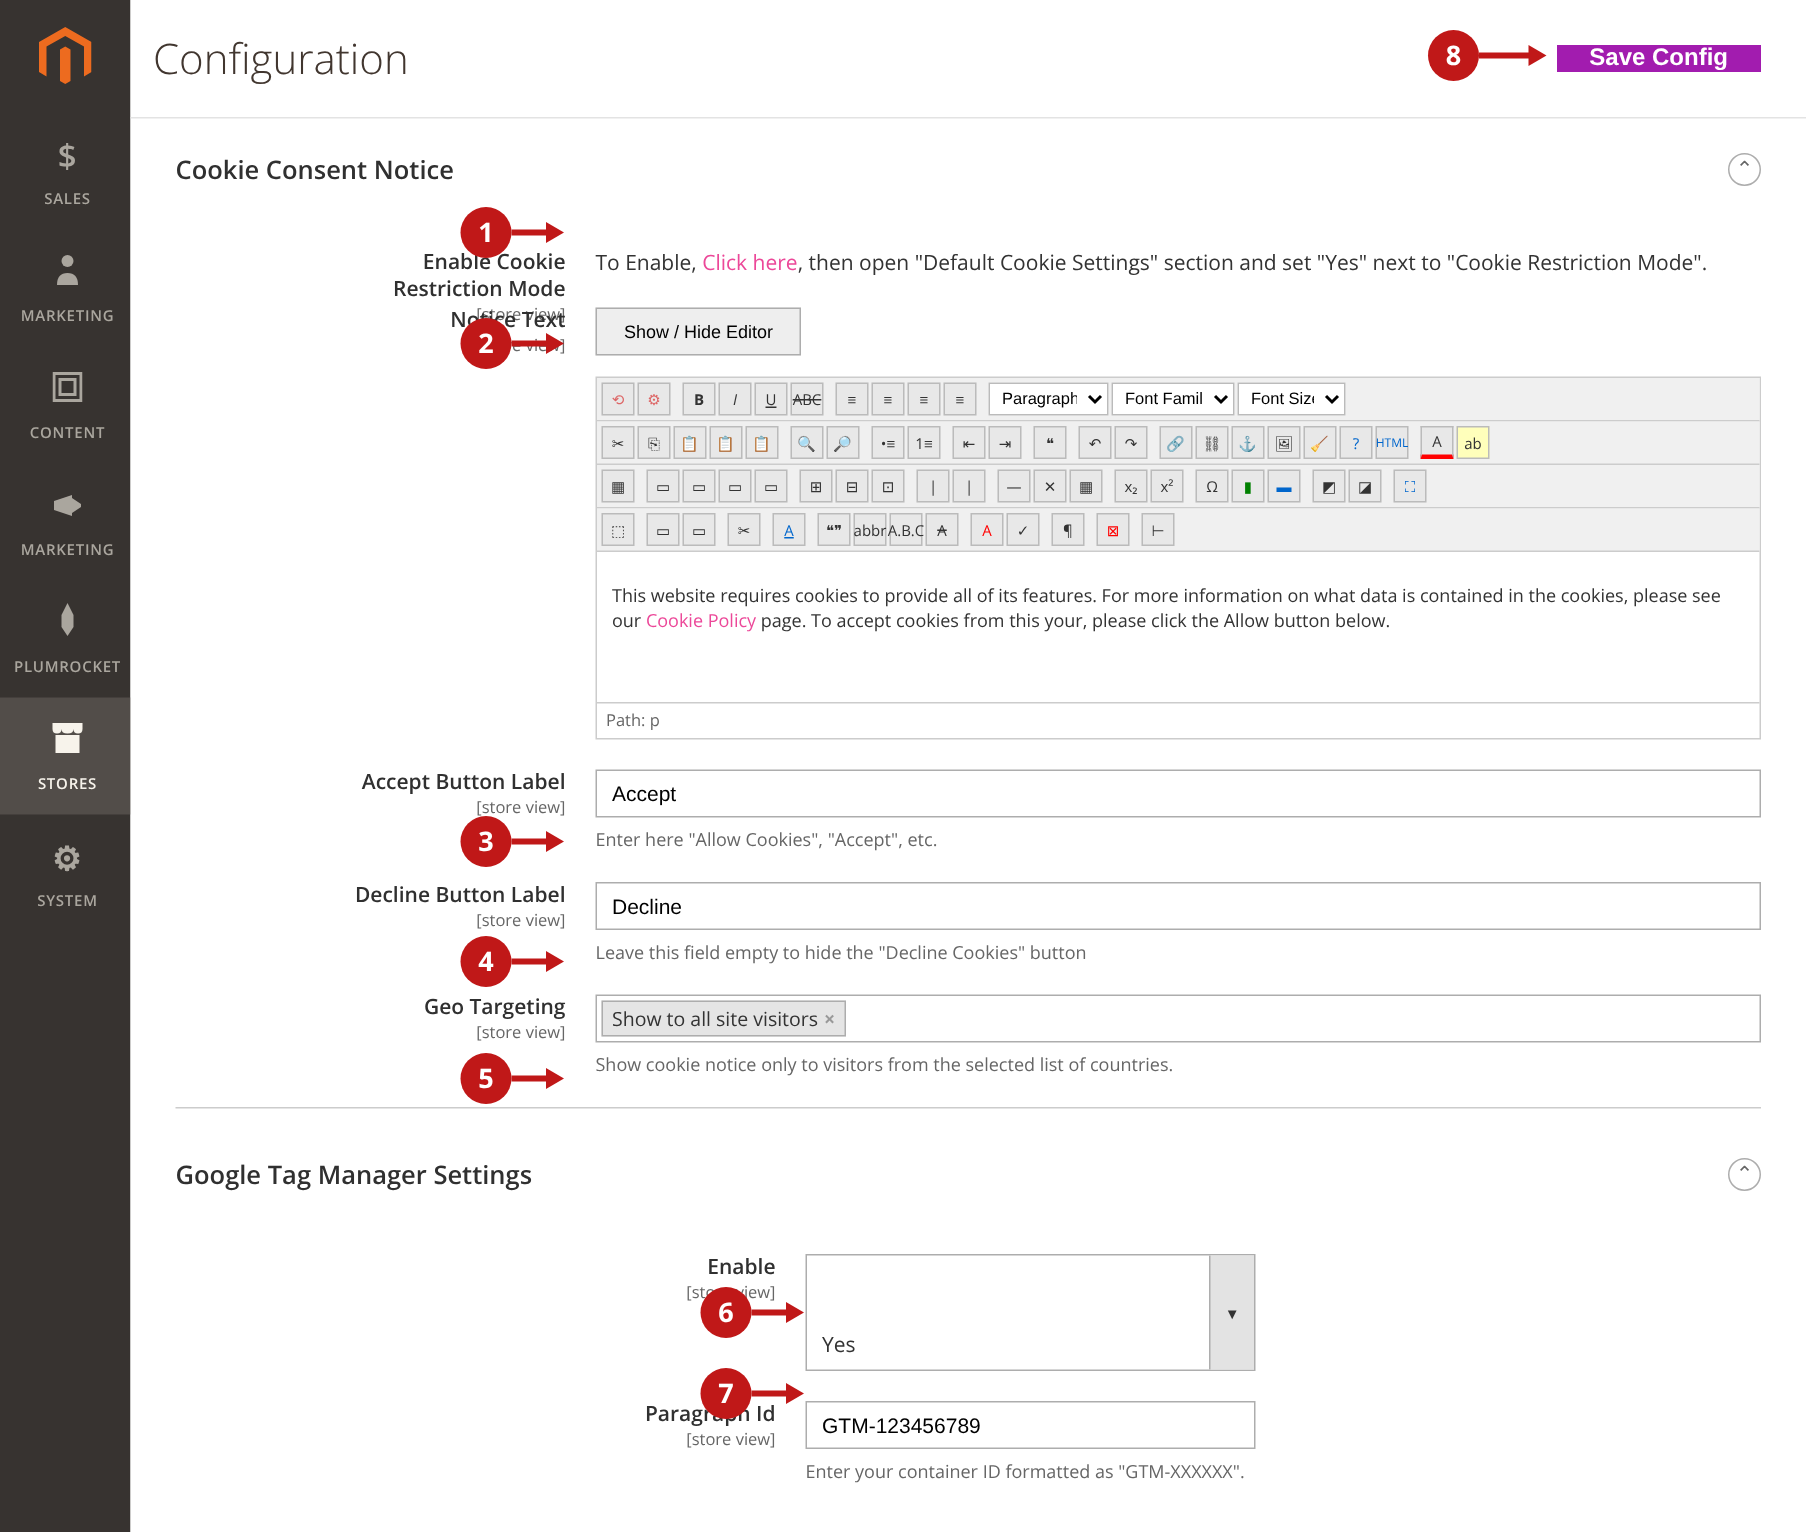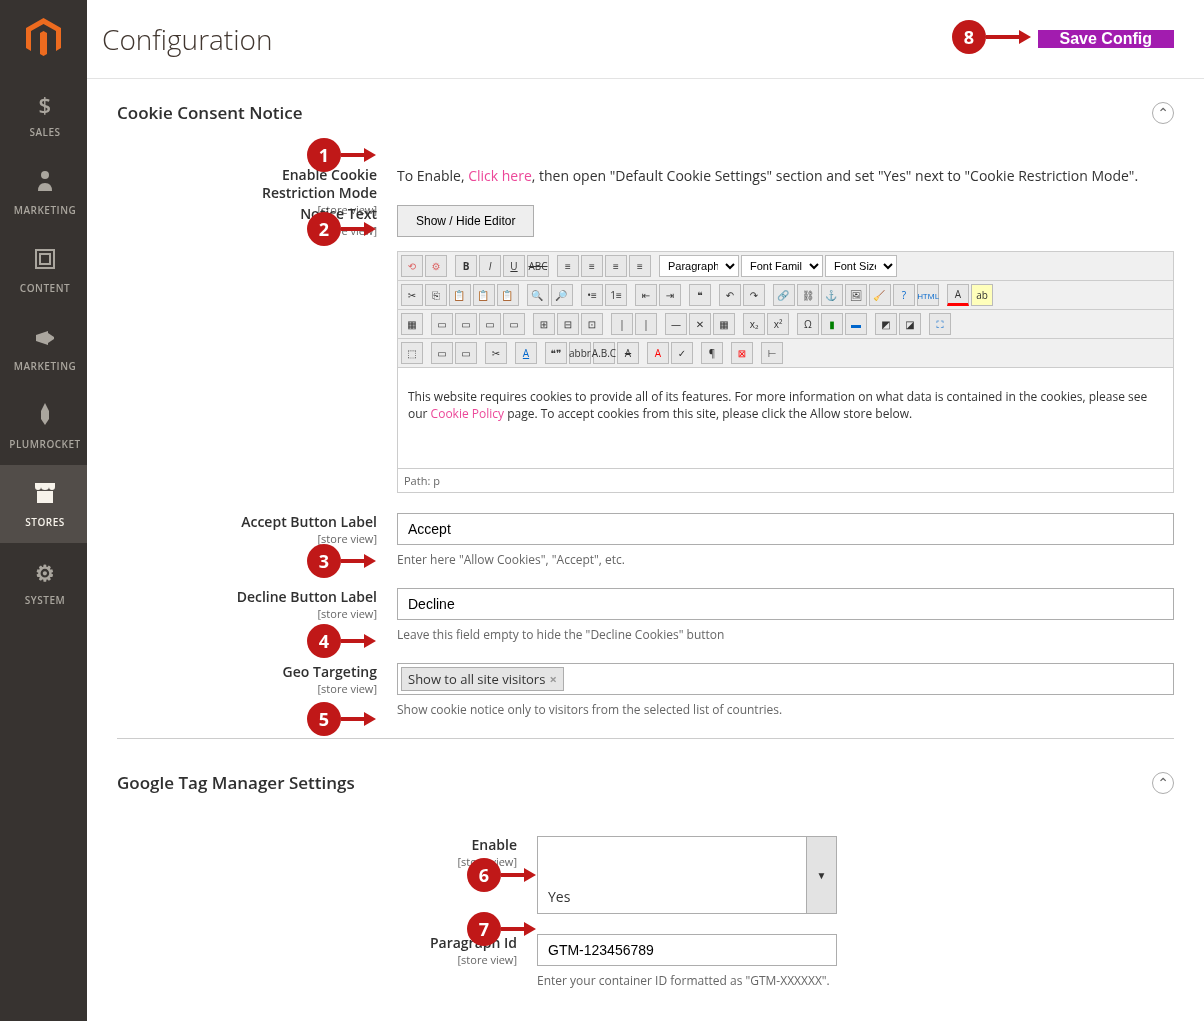--- a/index.html
+++ b/index.html
@@ -311,21 +311,21 @@
                 <span class="tbtn" style="color:red">A</span>
                 <span class="tbtn">✓</span>
                 <span class="sep"></span>
                 <span class="tbtn">¶</span>
                 <span class="sep"></span>
                 <span class="tbtn" style="color:red">⊠</span>
                 <span class="sep"></span>
                 <span class="tbtn">⊢</span>
               </div>
               <div class="editor-body">
-                <span>This website requires cookies to provide all of its features. For more information on what data is contained in the cookies, please see our </span><a href="#" class="link">Cookie Policy</a><span> page. To accept cookies from this site, please click the Allow store below.</span>
+                <span>This website requires cookies to provide all of its features. For more information on what data is contained in the cookies, please see our </span><a href="#" class="link">Cookie Policy</a><span> page. To accept cookies from this your, please click the Allow button below.</span>
               </div>
               <div class="path-bar">Path: p</div>
             </div>
           </div>
         </div>
 
         <div class="field-row">
           <div class="field-label-col">
             <div class="field-label">Accept Button Label</div>
             <div class="scope-label">[store view]</div>

